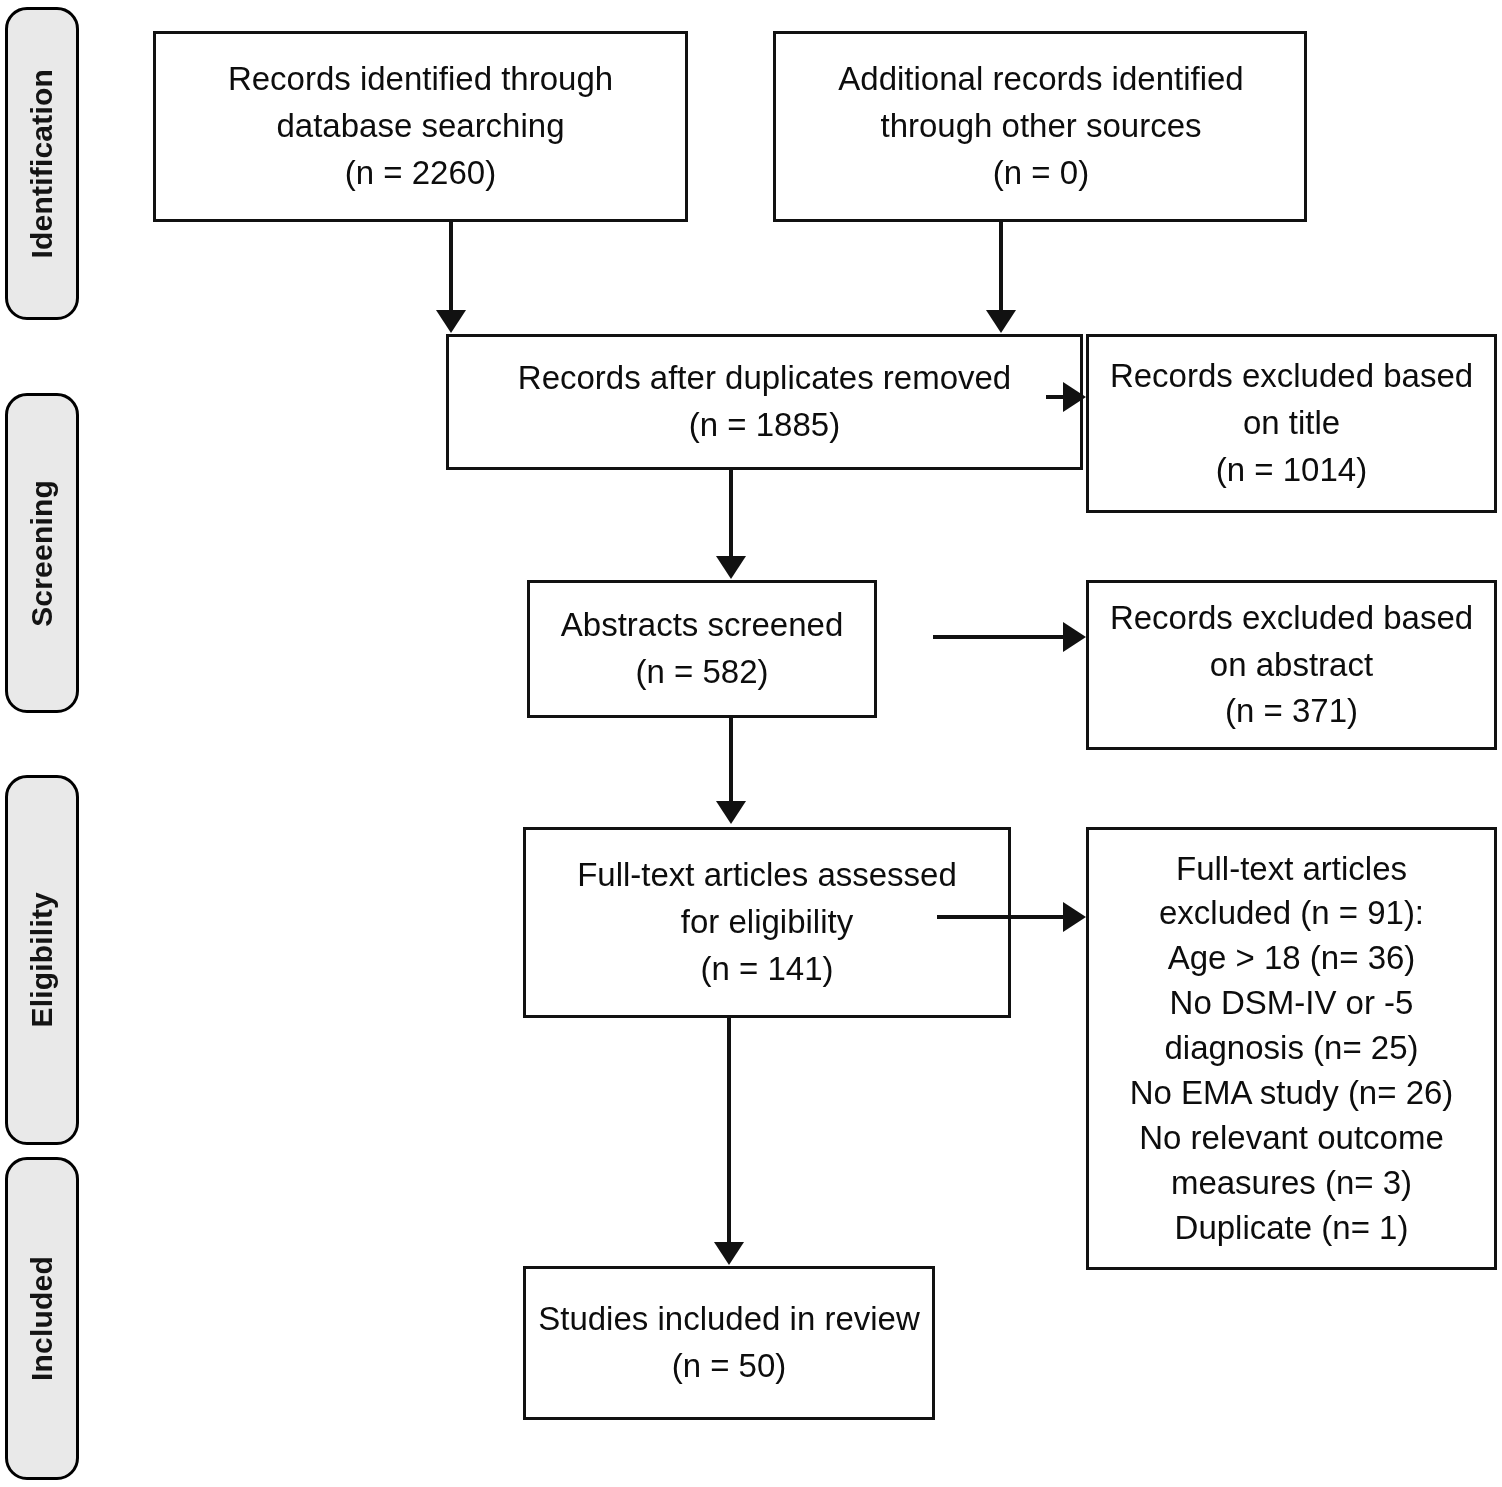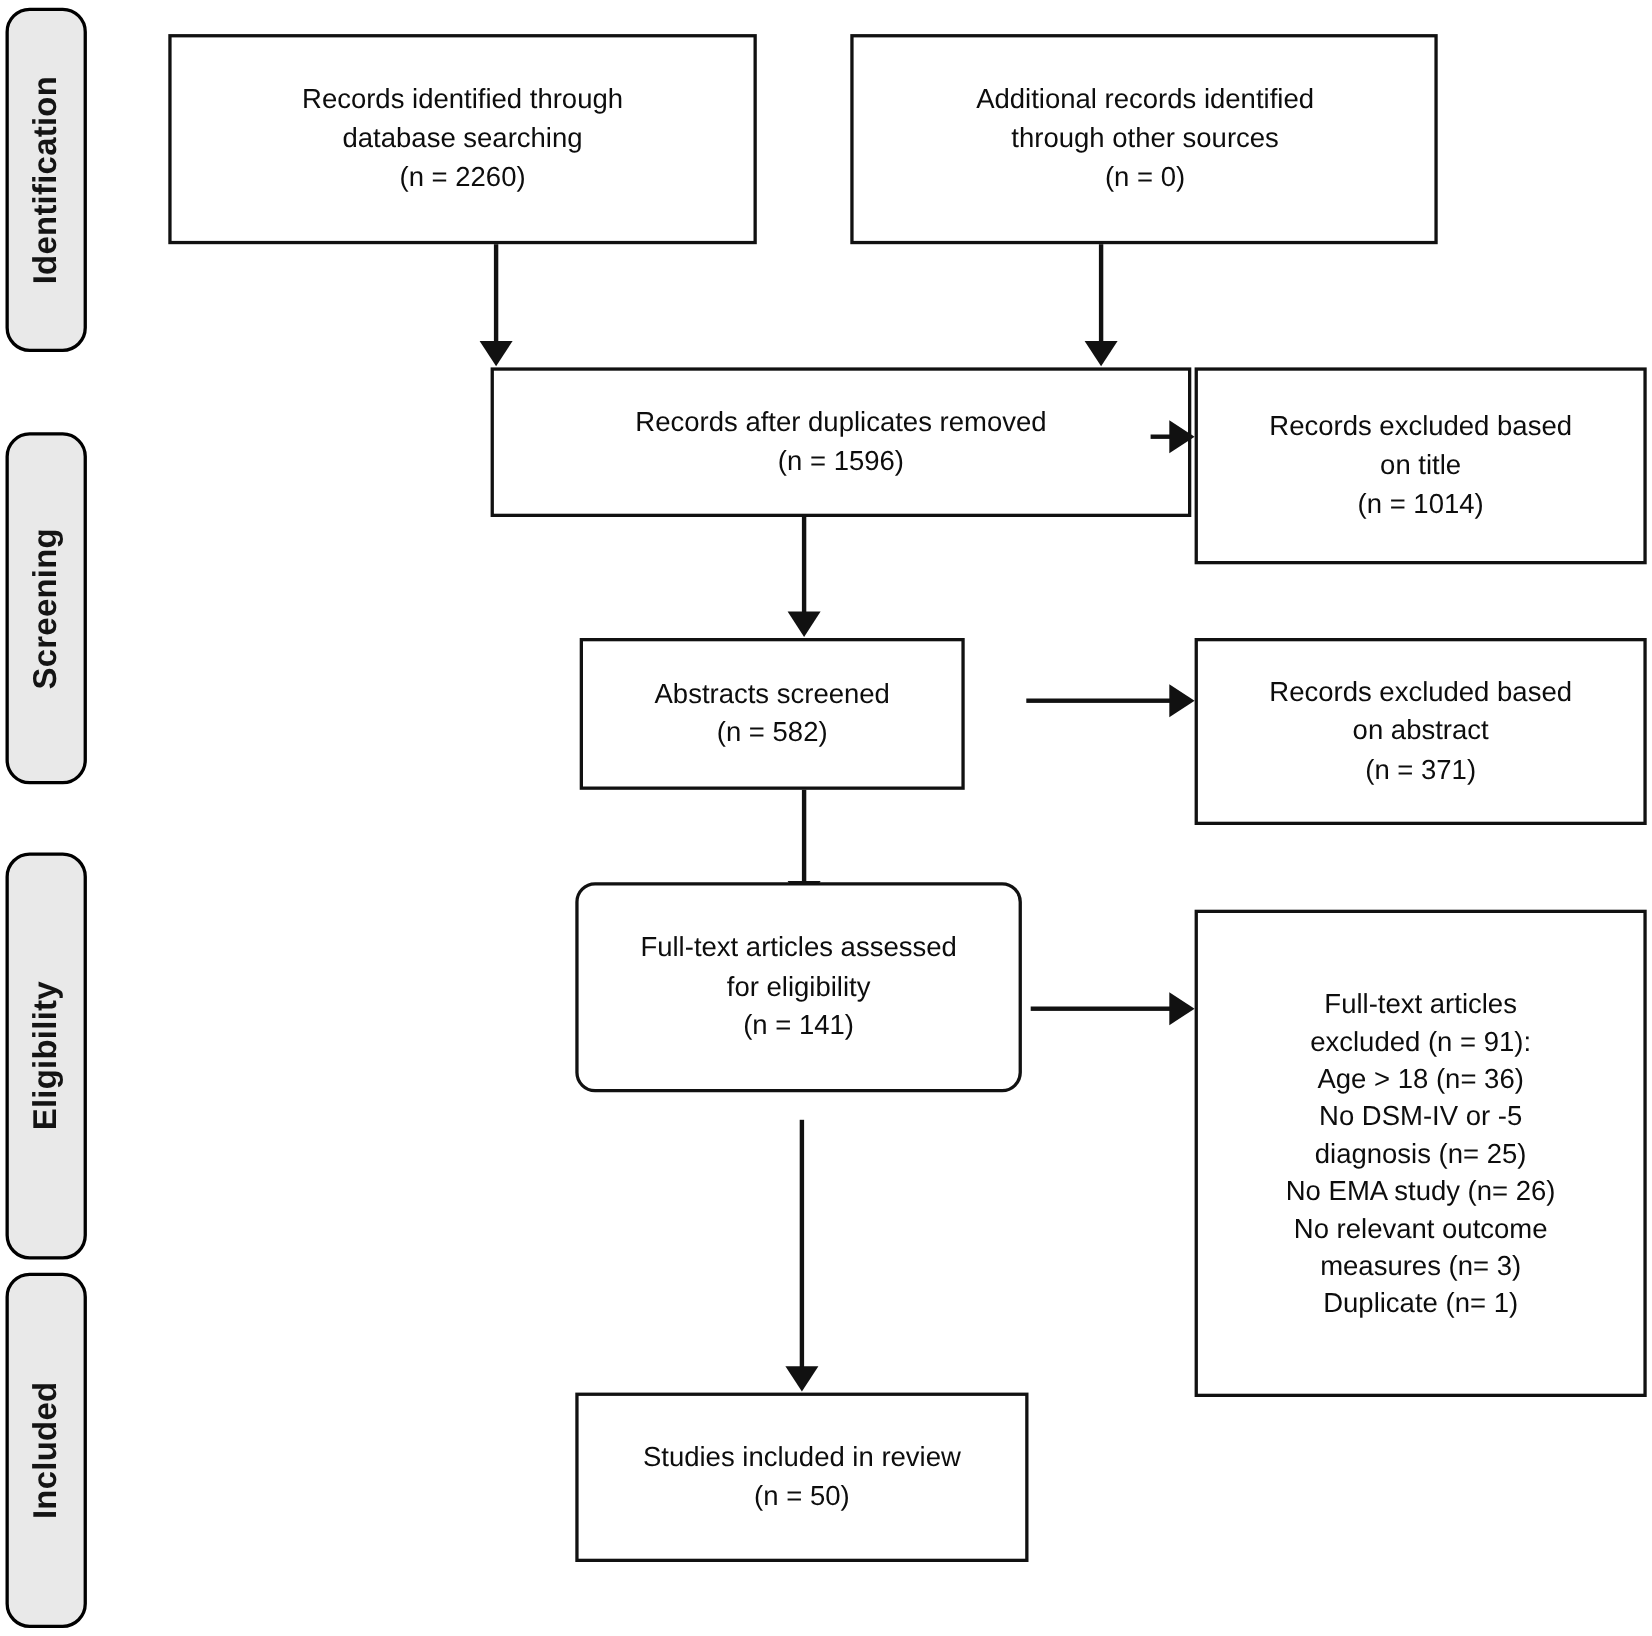--- a/index.html
+++ b/index.html
@@ -46,21 +46,21 @@
     border: 3px solid #111111;
     box-sizing: border-box;
     display: flex;
     flex-direction: column;
     align-items: center;
     justify-content: center;
     text-align: center;
     padding: 4px 10px;
   }
   .box .line {
-    font-size: 25px;
+    font-size: 33px;
     line-height: 1.42;
     color: #0d0d0d;
     white-space: nowrap;
   }
   .box.tight .line { line-height: 1.36; }
 
   
   .vline {
     position: absolute;
     width: 0;
@@ -122,21 +122,21 @@
   </div>
 
   <div class="vline" style="left:449px; top:222px; height:90px;"></div>
   <div class="arrow-down" style="left:436px; top:310px;"></div>
 
   <div class="vline" style="left:999px; top:222px; height:90px;"></div>
   <div class="arrow-down" style="left:986px; top:310px;"></div>
 
   <div class="box" style="left:409px; top:334px; width:637px; height:136px;margin-left:37px;">
     <span class="line">Records after duplicates removed</span>
-    <span class="line">(n = 1596)</span>
+    <span class="line">(n = 1885)</span>
   </div>
 
   <div class="box" style="left:1086px; top:334px; width:411px; height:179px;">
     <span class="line">Records excluded based</span>
     <span class="line">on title</span>
     <span class="line">(n = 1014)</span>
   </div>
 
   <div class="hline" style="left:1046px; top:395px; width:20px;"></div>
   <div class="arrow-right" style="left:1063px; top:382px;"></div>
@@ -154,21 +154,21 @@
     <span class="line">on abstract</span>
     <span class="line">(n = 371)</span>
   </div>
 
   <div class="hline" style="left:933px; top:635px; width:133px;"></div>
   <div class="arrow-right" style="left:1063px; top:622px;"></div>
 
   <div class="vline" style="left:729px; top:718px; height:85px;"></div>
   <div class="arrow-down" style="left:716px; top:801px;"></div>
 
-  <div class="box" style="left:523px; top:802px; width:406px; height:191px;border-radius:18px;">
+  <div class="box" style="left:523px; top:827px; width:488px; height:191px;">
     <span class="line">Full-text articles assessed</span>
     <span class="line">for eligibility</span>
     <span class="line">(n = 141)</span>
   </div>
 
   <div class="box tight" style="left:1086px; top:827px; width:411px; height:443px;">
     <span class="line">Full-text articles</span>
     <span class="line">excluded (n = 91):</span>
     <span class="line">Age &gt; 18 (n= 36)</span>
     <span class="line">No DSM-IV or -5</span>

